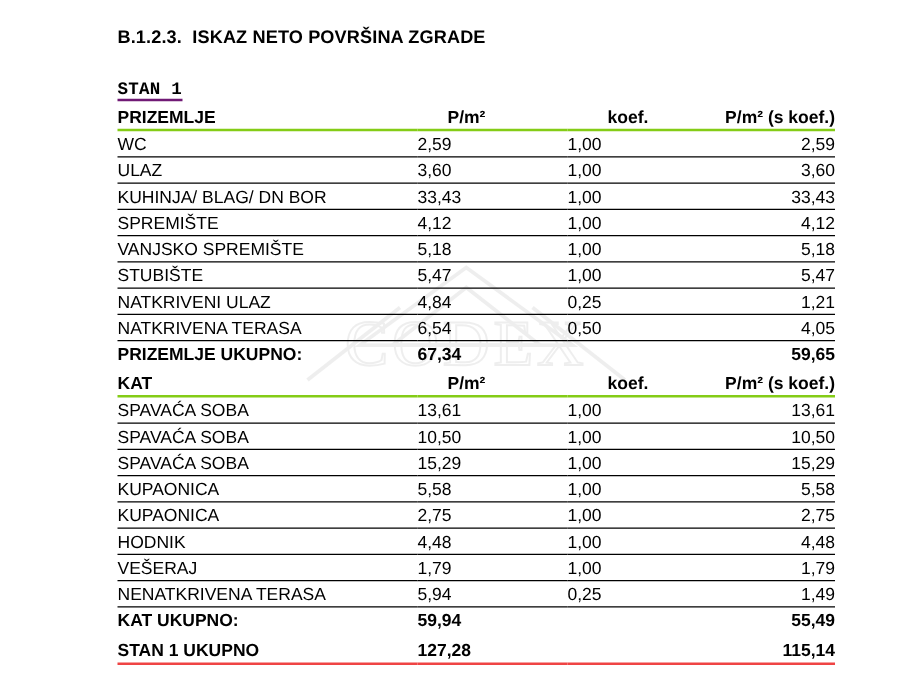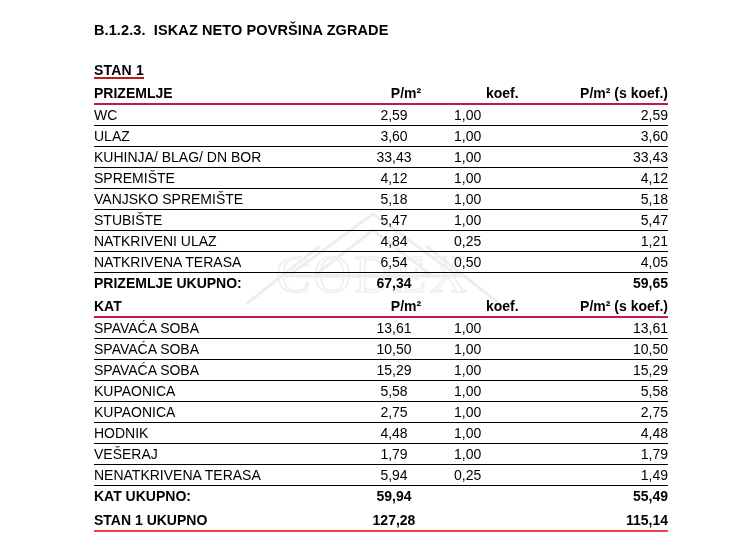--- a/index.html
+++ b/index.html
@@ -50,24 +50,25 @@
 
   #unit-label {
     position: absolute;
     left: 94px;
     top: 62px;
     font-size: 14px;
     font-weight: bold;
     letter-spacing: 0.2px;
   }
   #unit-label span.txt {
-    border-bottom: 2px solid #b91c1c;
+    border-bottom: 2px solid #701a75;
     padding-bottom: 0px;
     display: inline-block;
     line-height: 14px;
+    font-family: Liberation Mono, monospace;
   }
 
   
   .tbl {
     position: absolute;
     left: 94px;
     width: 574px;
     border-collapse: collapse;
     table-layout: fixed;
     font-size: 14px;
@@ -83,26 +84,26 @@
 
   .tbl td {
     padding: 0;
     height: 20px;
     line-height: 19px;
     vertical-align: bottom;
     white-space: nowrap;
   }
 
   .c-name-cell { text-align: left; padding-left: 1px; }
-  .c-area-cell { text-align: center; padding-left: 22px; }
+  .c-area-cell { text-align: left; padding-left: 22px; }
   .c-koef-cell { text-align: left; padding-left: 24px; }
   .c-tot-cell  { text-align: right; padding-right: 1px; }
 
   tr.rule td { border-bottom: 1.6px solid #000; }
-  tr.head td { font-weight: bold; border-bottom: 2px solid #be185d; }
+  tr.head td { font-weight: bold; border-bottom: 2px solid #84cc16; }
   tr.head td.c-koef-cell { padding-left: 32px; }
   tr.head td.c-area-cell { padding-left: 24px; }
   tr.total td { font-weight: bold; border-bottom: none; }
   tr.grand td { font-weight: bold; border-bottom: 2px solid #ef4444; }
 </style>
 </head>
 <body>
 
 <div id="watermark">
   <svg viewBox="0 0 290 120" xmlns="http://www.w3.org/2000/svg">

